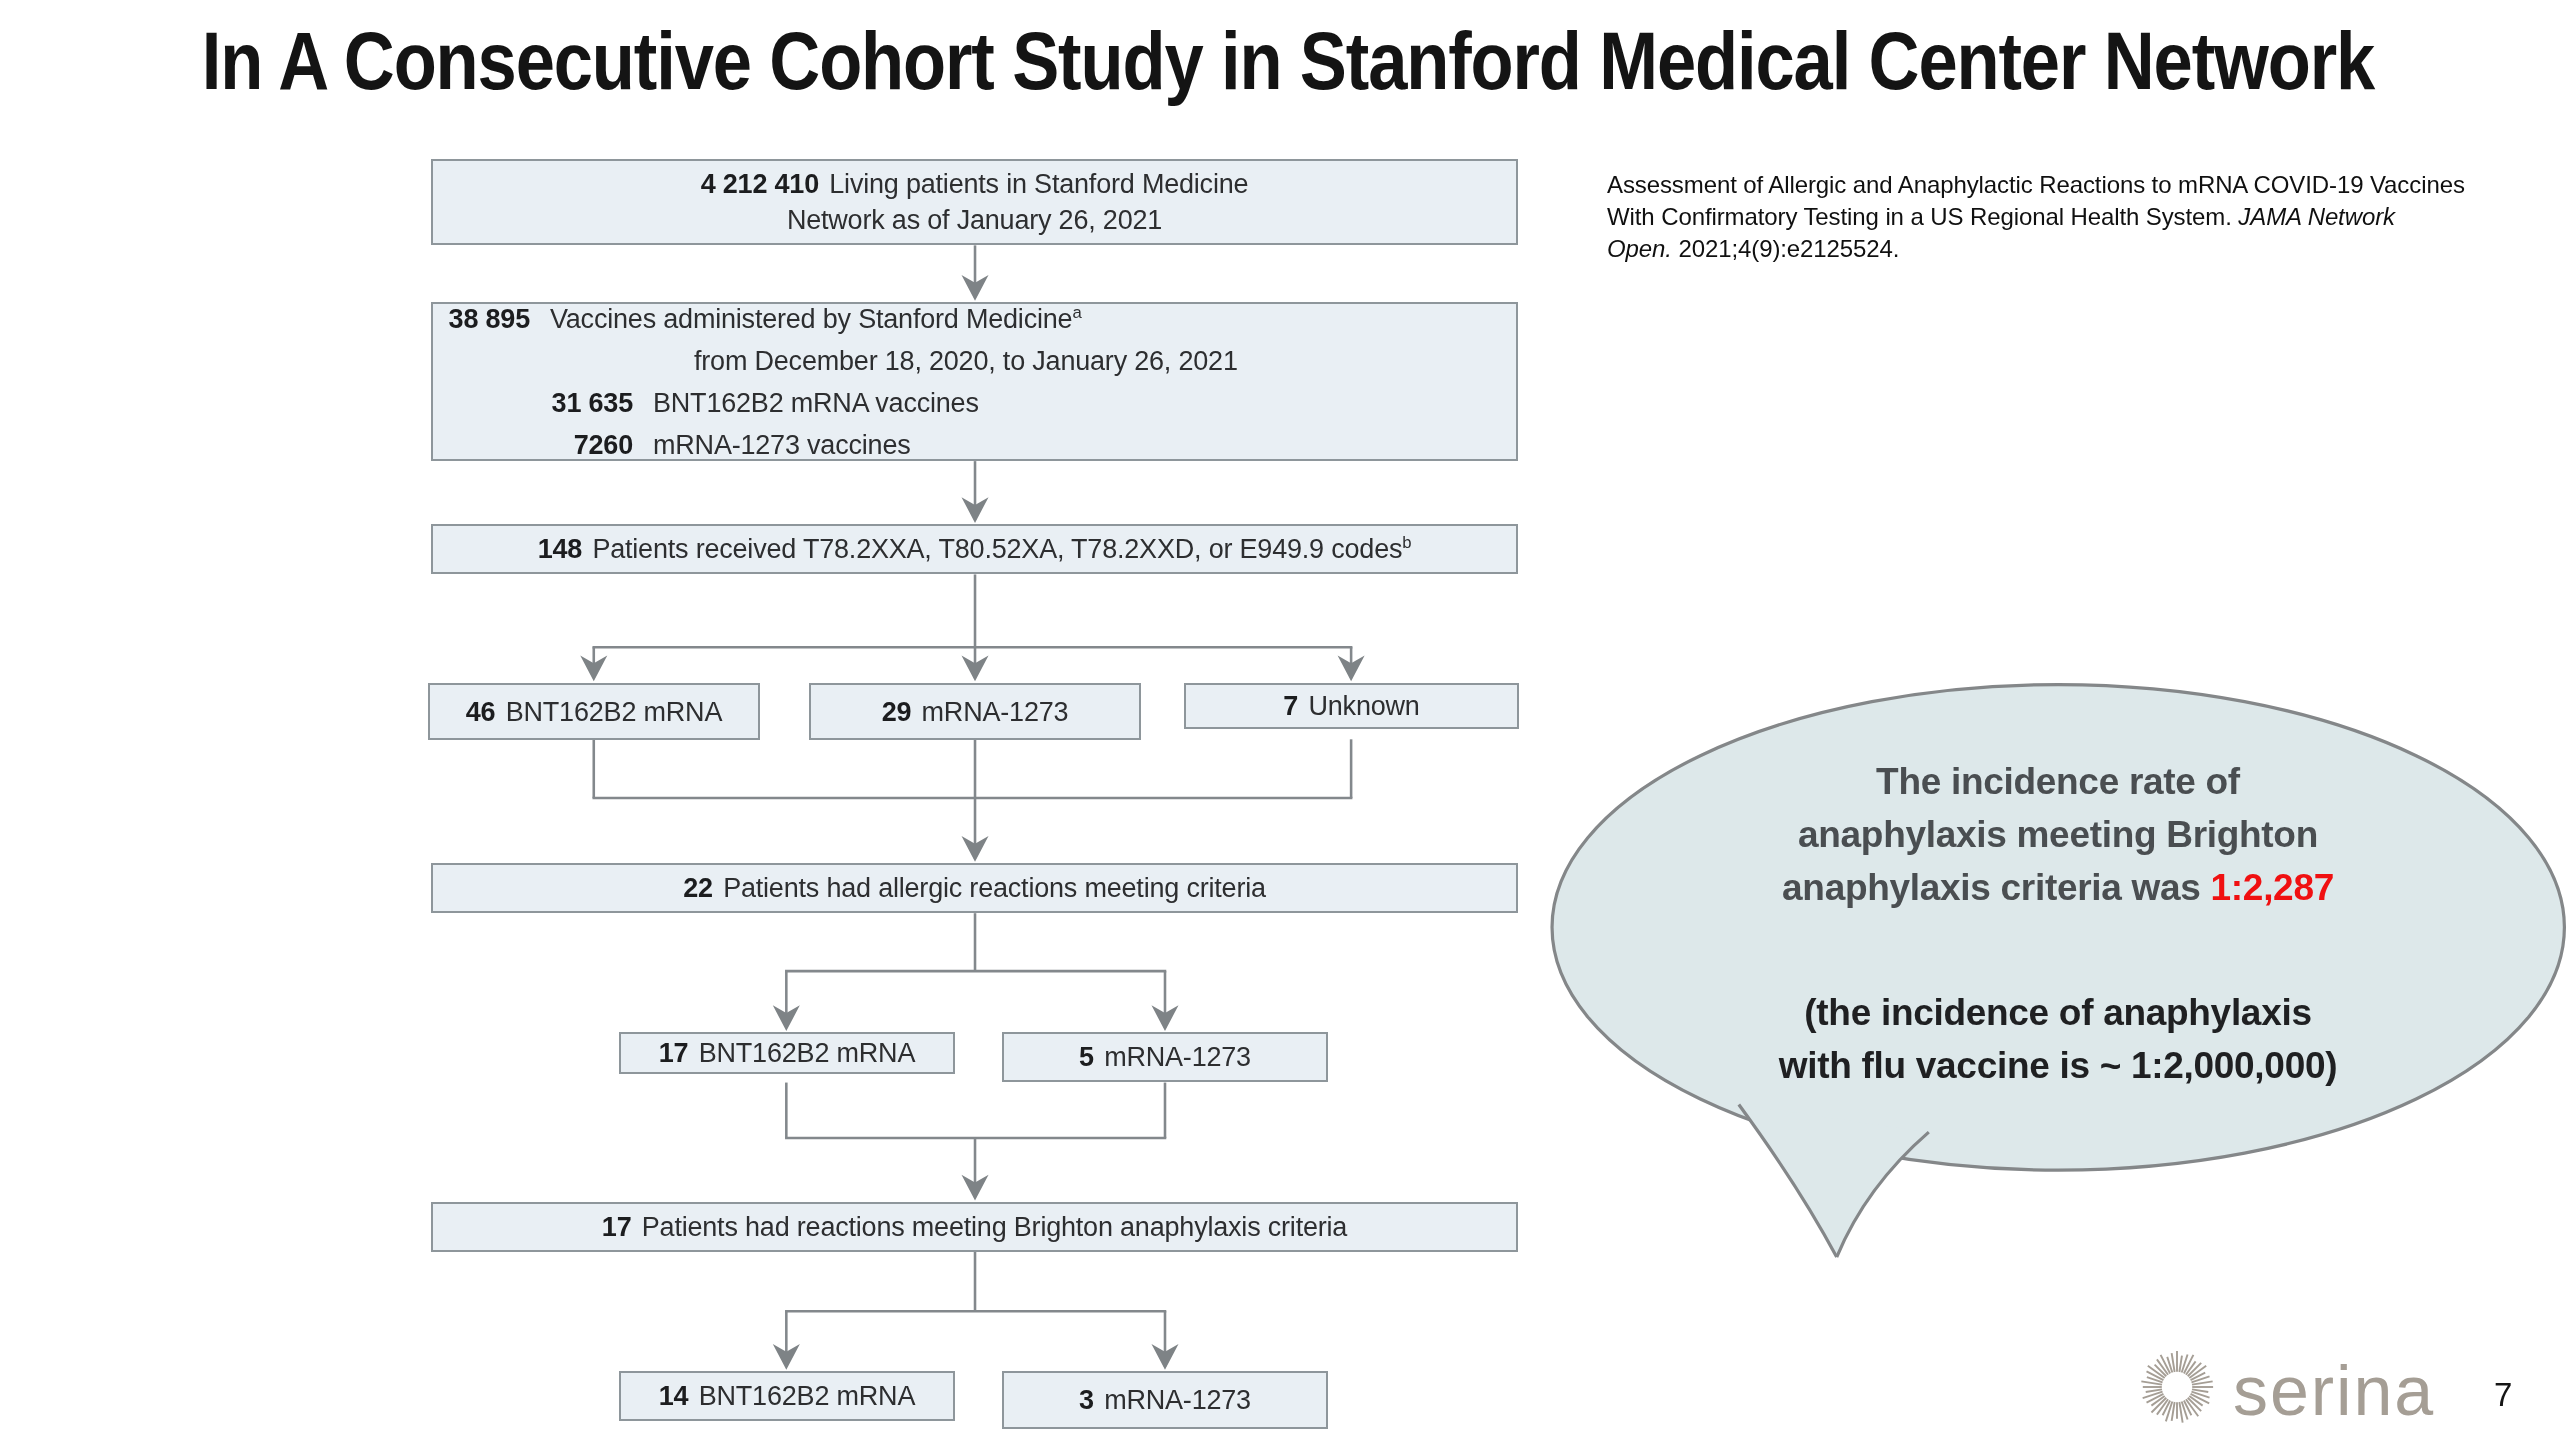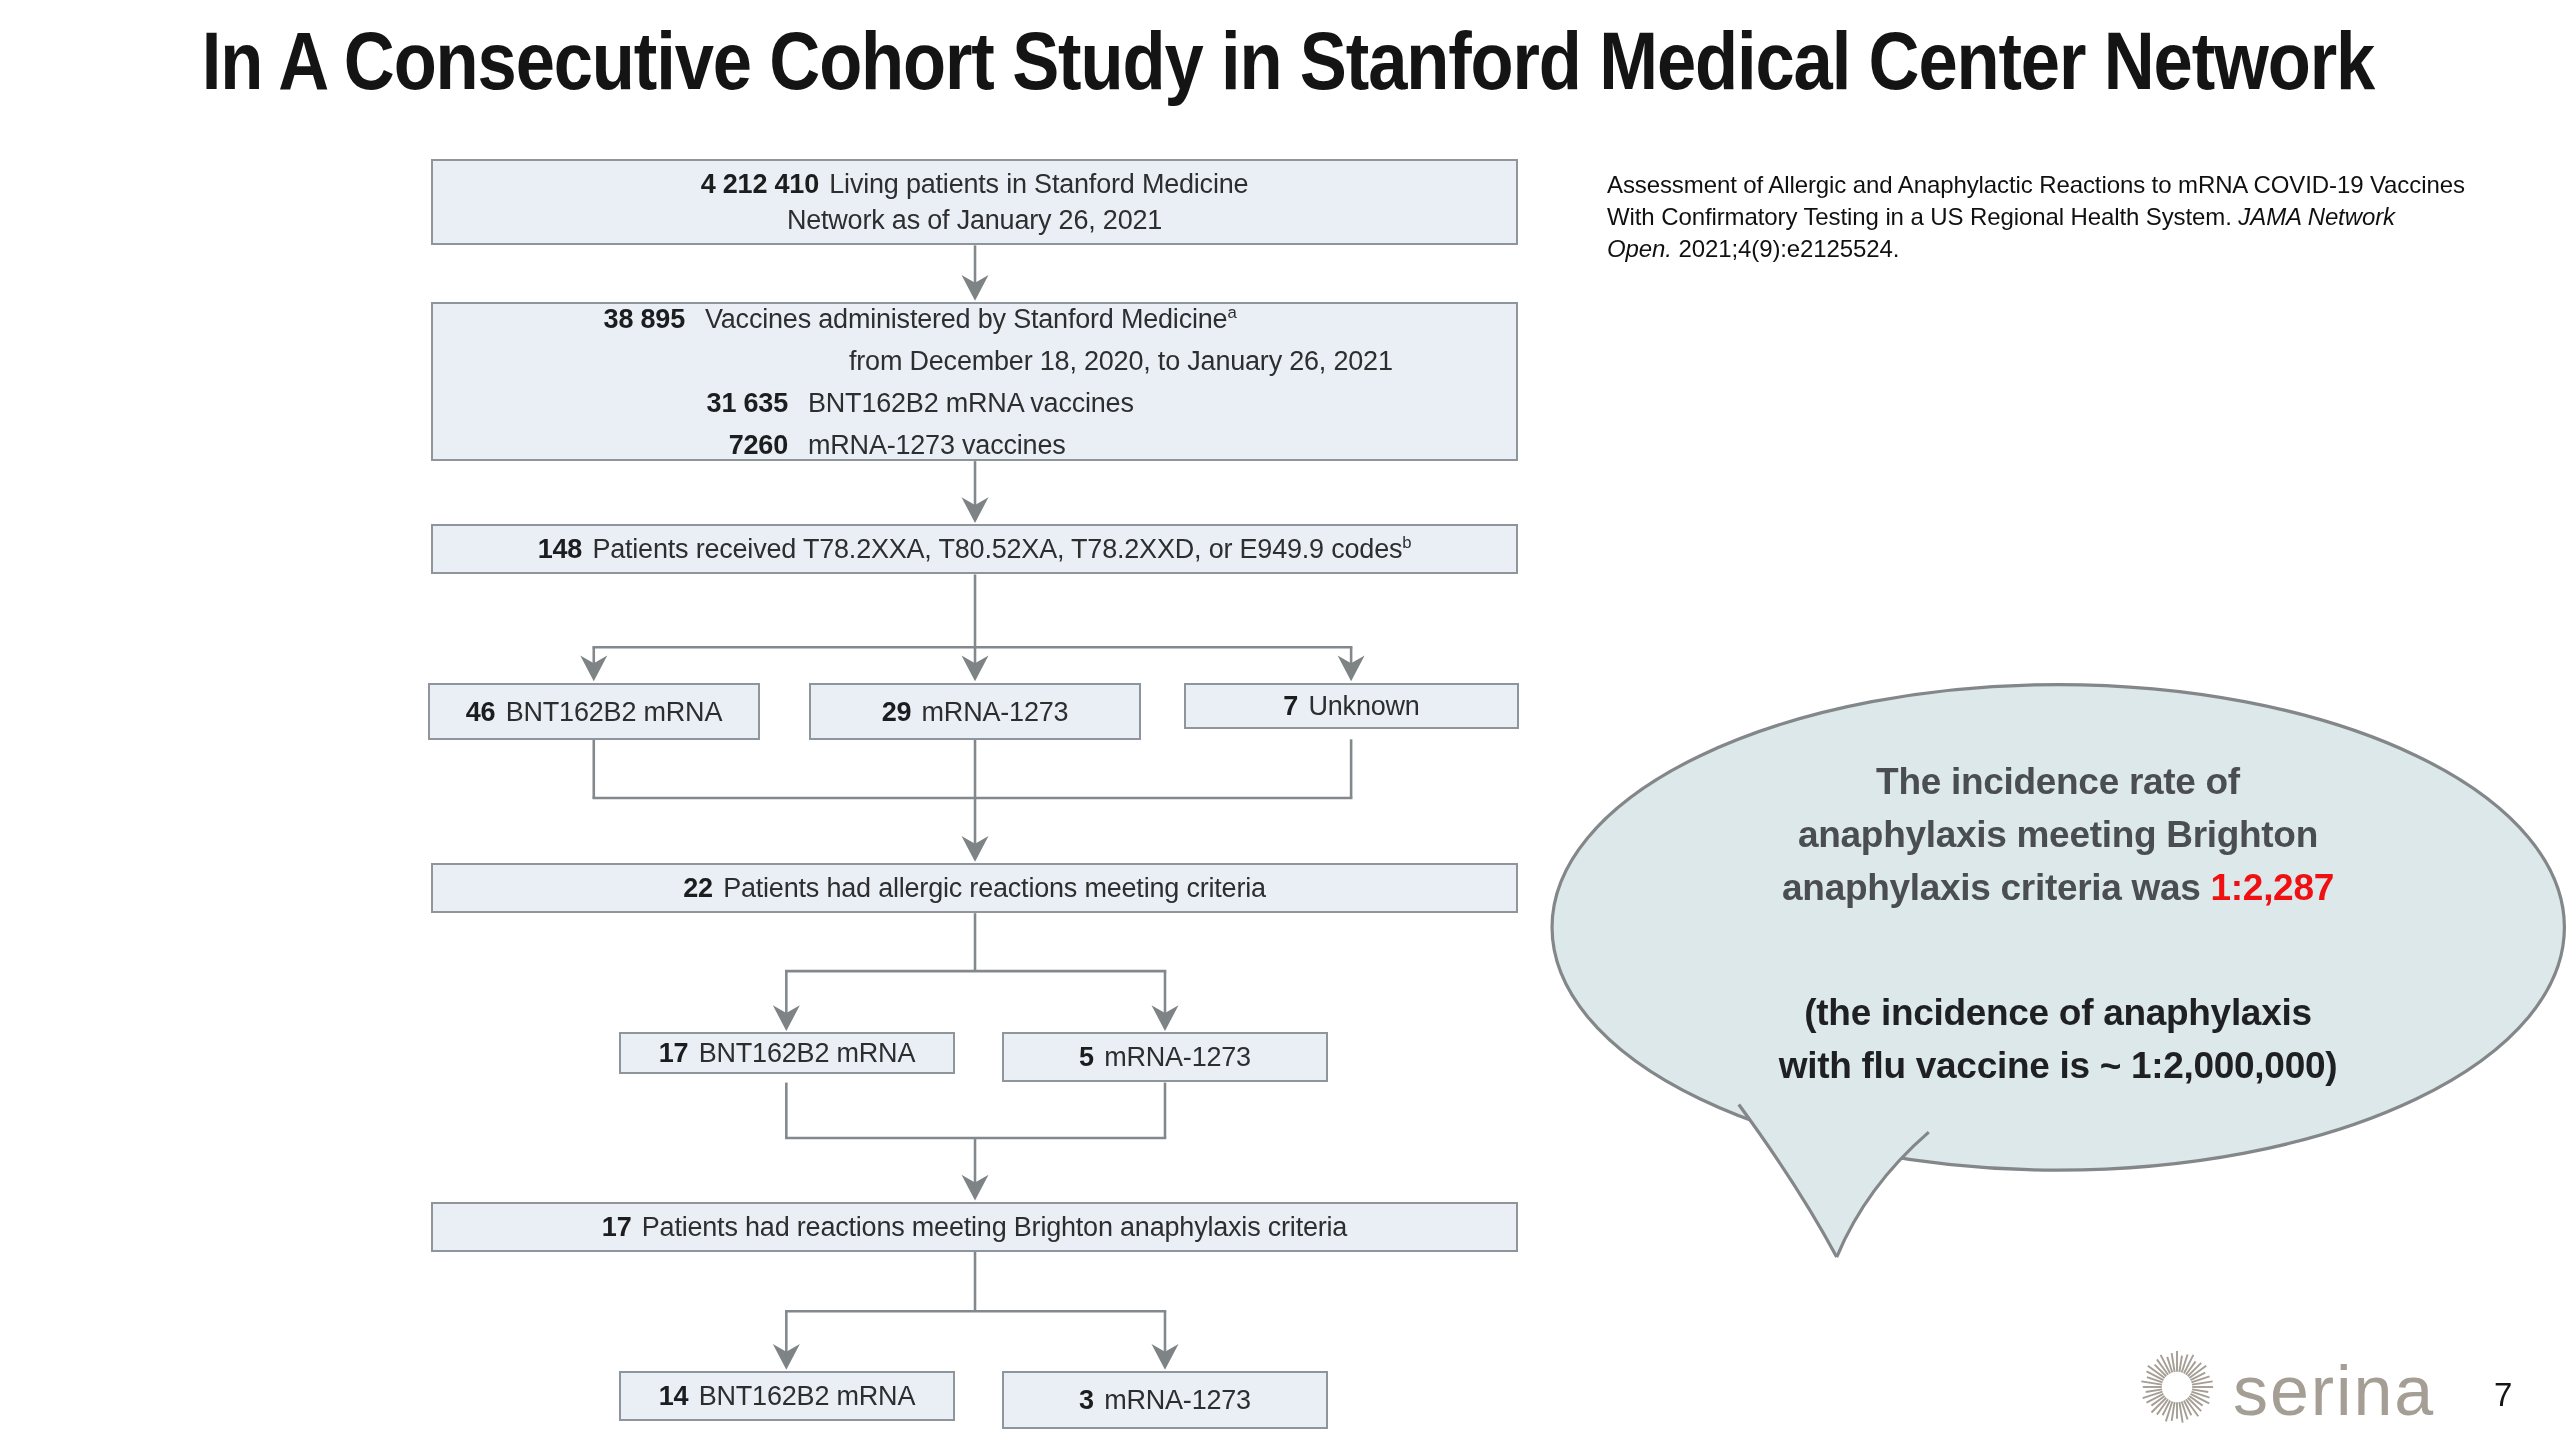--- a/index.html
+++ b/index.html
@@ -22,21 +22,21 @@
   .box{
     position:absolute;background:#e9eff4;border:2.6px solid #8e969b;box-sizing:border-box;
     display:flex;flex-direction:column;justify-content:center;
     font-size:27px;letter-spacing:-0.2px;color:#2d2e30;
   }
   .box .cline-txt{display:block;text-align:center;line-height:36px;}
   .box b{font-weight:700;color:#1c1d1f;}
   .lbl{margin-left:10.3px;}
   sup{font-size:16.7px;vertical-align:super;line-height:0;}
   
-  .b2rows{padding-left:155px;display:flex;flex-direction:column;gap:6px;}
+  .b2rows{display:flex;flex-direction:column;gap:6px;}
   .b2row{display:flex;line-height:36px;}
   .num1{display:inline-block;width:97px;text-align:right;font-weight:700;color:#1c1d1f;}
   .num2{display:inline-block;width:200px;text-align:right;font-weight:700;color:#1c1d1f;}
   .b2row .txt{margin-left:20px;}
   .b2indent{margin-left:261px;line-height:36px;}
   
   .citation{
     position:absolute;left:1607px;top:169px;width:914px;
     font-size:24px;line-height:32px;color:#101010;letter-spacing:-0.1px;
   }

